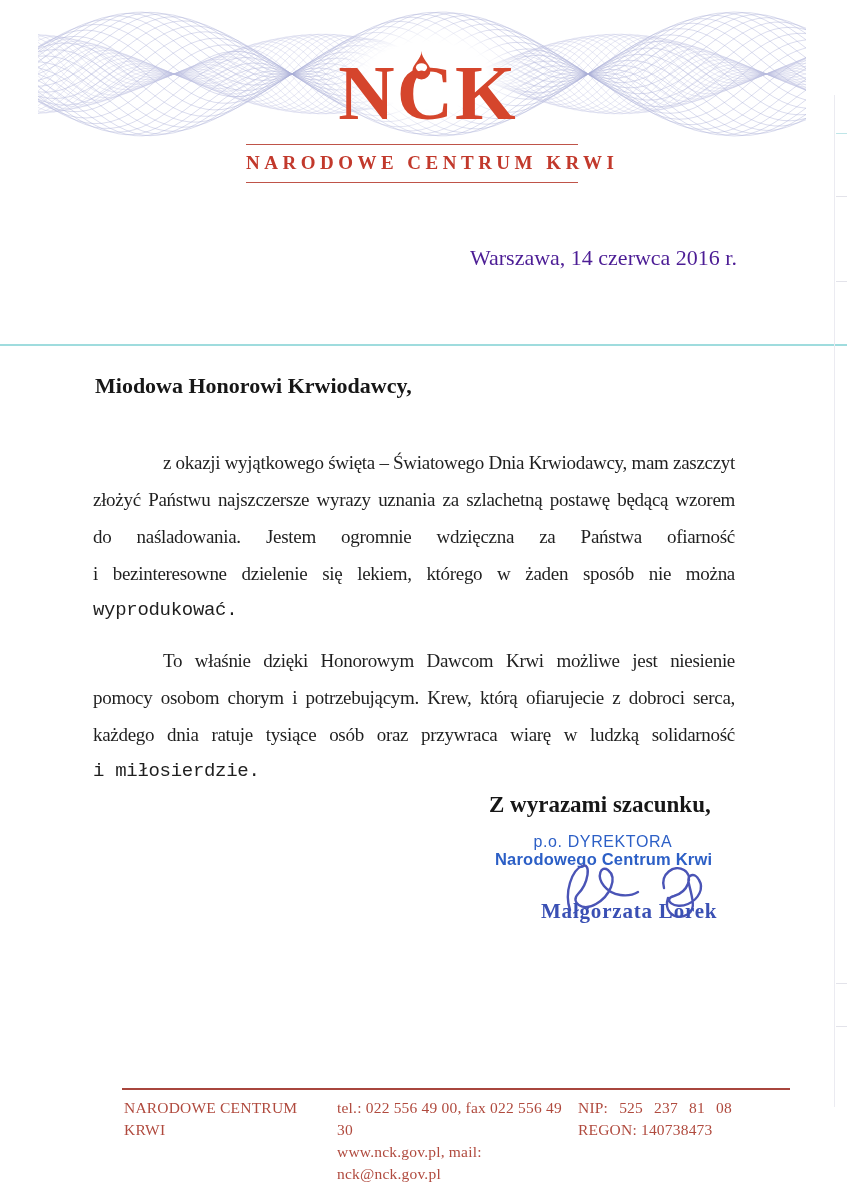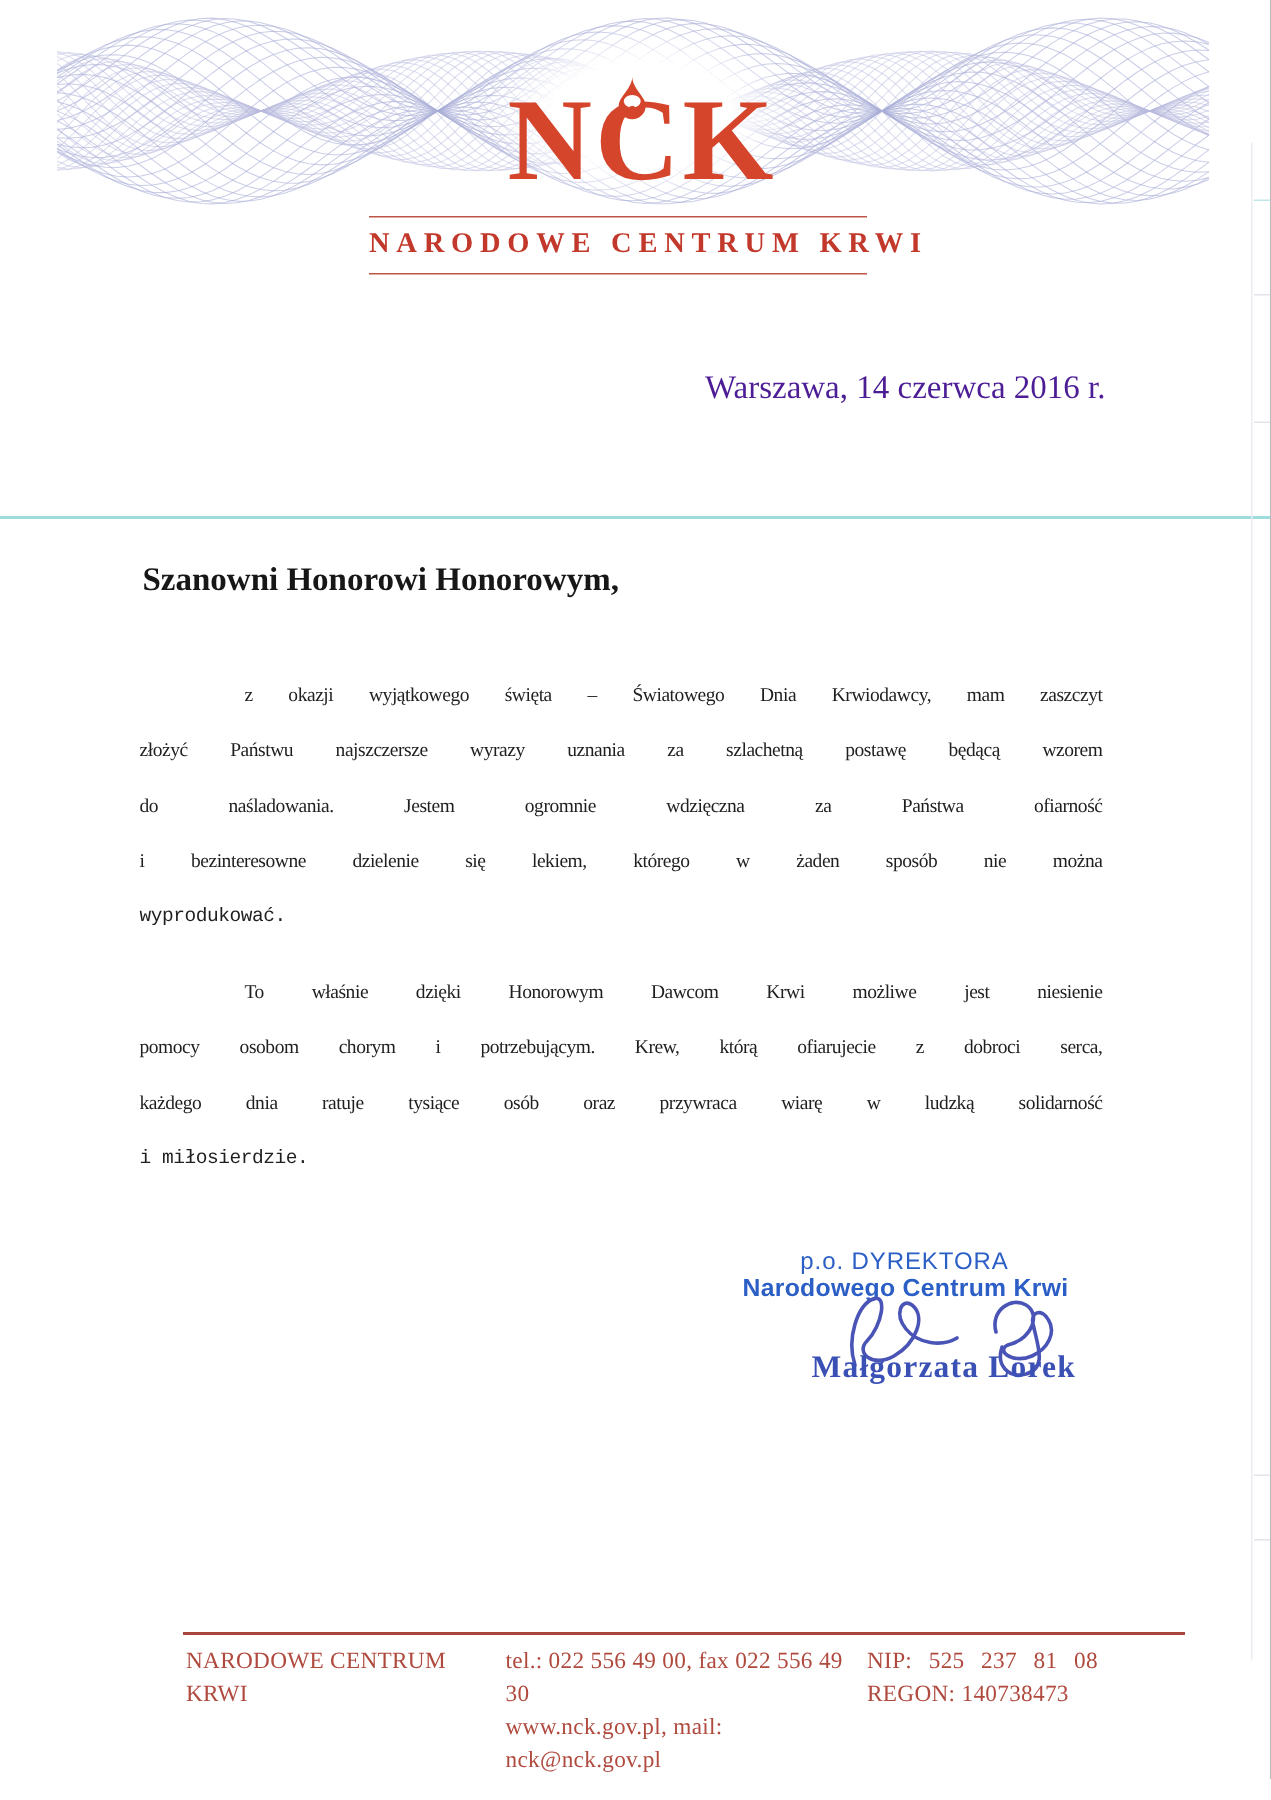--- a/index.html
+++ b/index.html
@@ -30,21 +30,21 @@
     white-space:nowrap;
   }
   
   .divider-cyan{position:absolute;left:0;top:344px;width:847px;height:1.6px;background:#8ed6d8;opacity:.85;}
   .edge-v{position:absolute;left:834px;top:95px;width:1px;height:1012px;background:#ebebf1;}
   .edge-h{position:absolute;left:836px;width:11px;height:1.4px;background:#e3e3ea;}
   .edge-h.cyan{background:#bfe6e8;}
   
   .date-line{position:absolute;top:245px;right:110px;font-size:22px;color:#4c1d95;}
   .salutation{position:absolute;left:95px;top:373px;font-size:22px;font-weight:700;color:#171717;}
-  .para{position:absolute;left:93px;width:642px;font-size:13px;letter-spacing:-0.3px;color:#1f1f1f;}
+  .para{position:absolute;left:93px;width:642px;font-size:19px;letter-spacing:-0.3px;color:#1f1f1f;}
   .para .line{height:37px;line-height:37px;text-align:justify;text-align-last:justify;white-space:normal;}
   .para .line.first{text-indent:70px;}
   .para .line.last{text-align-last:left;font-family:Liberation Mono, monospace;}
   .para1{top:444px;}
   .para2{top:642px;}
   .valediction{position:absolute;left:489px;top:792px;font-size:23px;font-weight:700;color:#171717;}
   
   .signer-title-1{
     position:absolute;left:503px;top:833px;width:200px;text-align:center;
     font-family:"Liberation Sans", sans-serif;font-size:16px;font-weight:400;
@@ -147,37 +147,38 @@
   <div class="divider-cyan"></div>
   <div class="edge-v"></div>
   <div class="edge-h cyan" style="top:133px"></div>
   <div class="edge-h" style="top:196px"></div>
   <div class="edge-h" style="top:281px"></div>
   <div class="edge-h" style="top:983px"></div>
   <div class="edge-h" style="top:1026px"></div>
 
   <div class="date-line">Warszawa, 14 czerwca 2016 r.</div>
 
-  <div class="salutation">Szanowni Honorowi Honorowym,</div>
+  <div class="salutation">Miodowa Honorowi Krwiodawcy,</div>
 
   <div class="para para1">
     <div class="line first">z okazji wyjątkowego święta – Światowego Dnia Krwiodawcy, mam zaszczyt</div>
     <div class="line">złożyć Państwu najszczersze wyrazy uznania za szlachetną postawę będącą wzorem</div>
     <div class="line">do naśladowania. Jestem ogromnie wdzięczna za Państwa ofiarność</div>
     <div class="line">i bezinteresowne dzielenie się lekiem, którego w żaden sposób nie można</div>
     <div class="line last">wyprodukować.</div>
   </div>
 
   <div class="para para2">
     <div class="line first">To właśnie dzięki Honorowym Dawcom Krwi możliwe jest niesienie</div>
     <div class="line">pomocy osobom chorym i potrzebującym. Krew, którą ofiarujecie z dobroci serca,</div>
     <div class="line">każdego dnia ratuje tysiące osób oraz przywraca wiarę w ludzką solidarność</div>
     <div class="line last">i miłosierdzie.</div>
   </div>
 
+  <div class="valediction">Z wyrazami szacunku,</div>
   <div class="signer-title-1">p.o. DYREKTORA</div>
   <div class="signer-title-2">Narodowego Centrum Krwi</div>
 
   <svg class="signature" width="200" height="62" viewBox="0 0 200 62">
     <path d="M 18,52 C 12,34 20,12 30,8 C 40,4 36,26 26,36 C 18,44 30,54 44,46 C 58,38 66,20 56,12 C 49,7 44,18 52,28 C 60,38 76,40 86,34" fill="none" stroke-width="2.4" stroke-linecap="round" stroke="#4a54b6"></path>
     <path d="M 112,30 C 108,16 122,6 132,12 C 142,18 136,34 122,38 C 110,41 122,52 136,46 C 147,41 152,30 147,22 C 143,14 134,16 137,26 C 140,40 146,54 132,58 C 120,61 112,52 116,40" fill="none" stroke-width="2.4" stroke-linecap="round" stroke="#4a54b6"></path>
   </svg>
 
   <div class="signer-name">Małgorzata Lorek</div>
 

